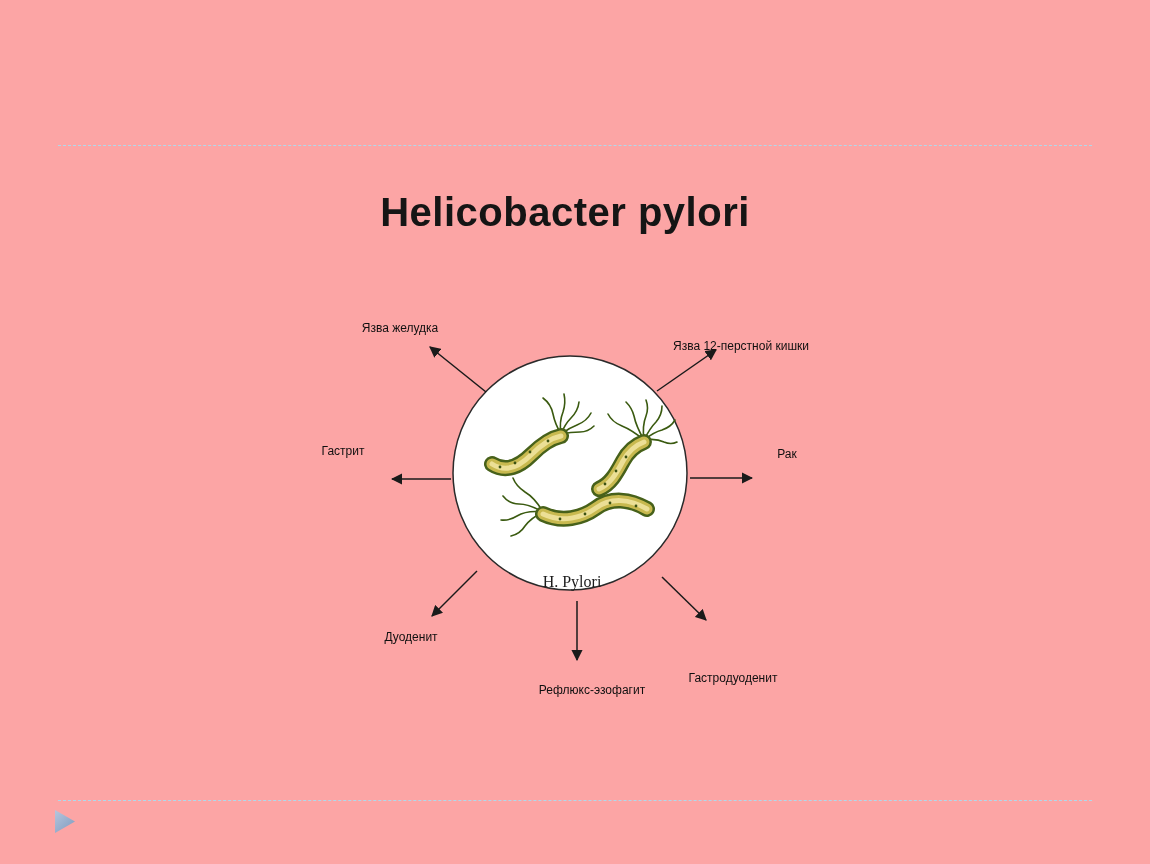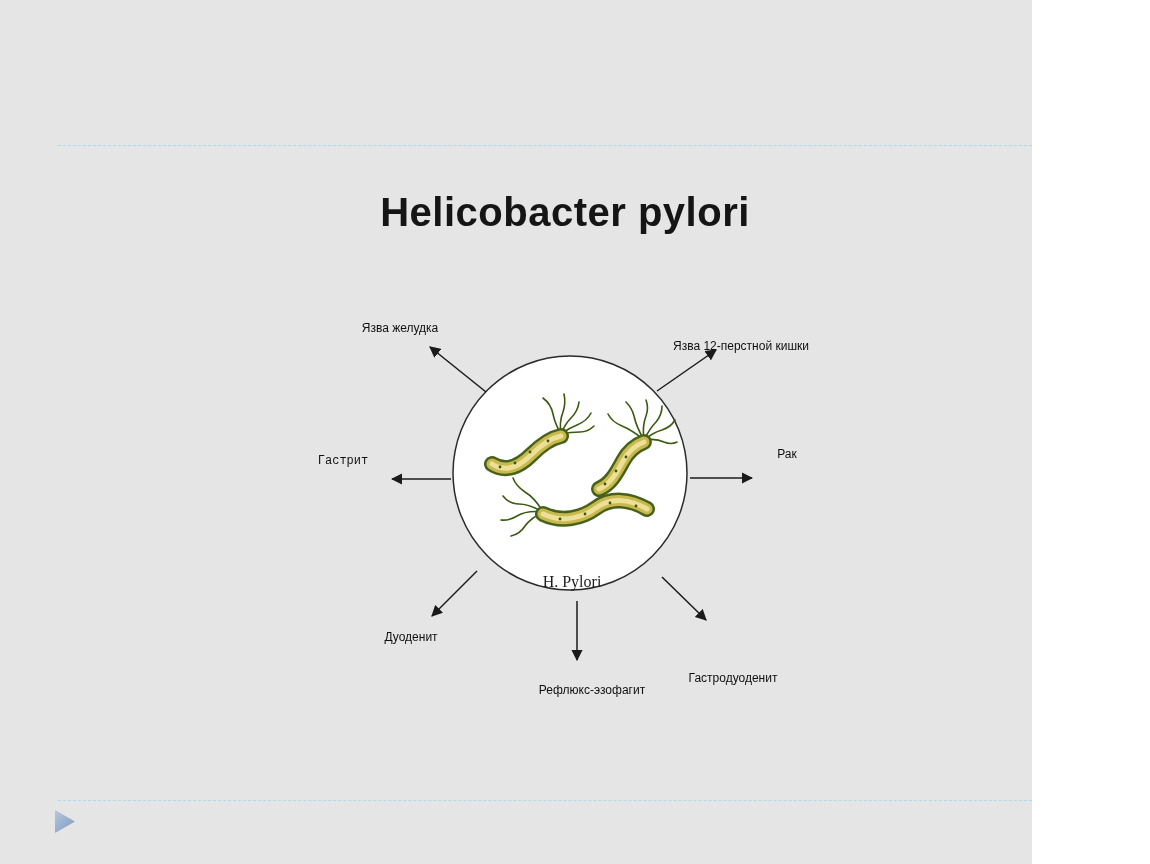--- a/index.html
+++ b/index.html
@@ -3,23 +3,23 @@
 <meta charset="utf-8">
 <style>
   html, body {
     margin: 0;
     padding: 0;
     background: #ffffff;
     font-family: "Liberation Sans", sans-serif;
   }
   .slide {
     position: relative;
-    width: 1032px;
+    width: 1150px;
     height: 864px;
-    background: #e5e5e5;
+    background: #fca5a5;
     overflow: hidden;
   }
   .dashed-rule {
     position: absolute;
     left: 58px;
     width: 1034px;
     height: 0;
     border-top: 1px dashed #aed9ec;
   }
   .dashed-rule.top { top: 145px; }
@@ -45,21 +45,21 @@
 
   .spoke-label {
     position: absolute;
     transform: translate(-50%, -50%);
     font-size: 12px;
     color: #101010;
     white-space: nowrap;
   }
   .label-top-left    { left: 400px; top: 328px; }
   .label-top-right   { left: 741px; top: 346px; }
-  .label-left        { left: 343px; top: 461px; font-family: Liberation Mono, monospace; }
+  .label-left        { left: 343px; top: 451px; }
   .label-right       { left: 779px; top: 454px; margin-left: 8px; }
   .label-bottom-left { left: 411px; top: 637px; }
   .label-bottom-right{ left: 733px; top: 678px; }
   .label-bottom      { left: 592px; top: 690px; }
 
   .center-label {
     position: absolute;
     left: 572px;
     top: 566px;
     transform: translate(-50%, -50%);

